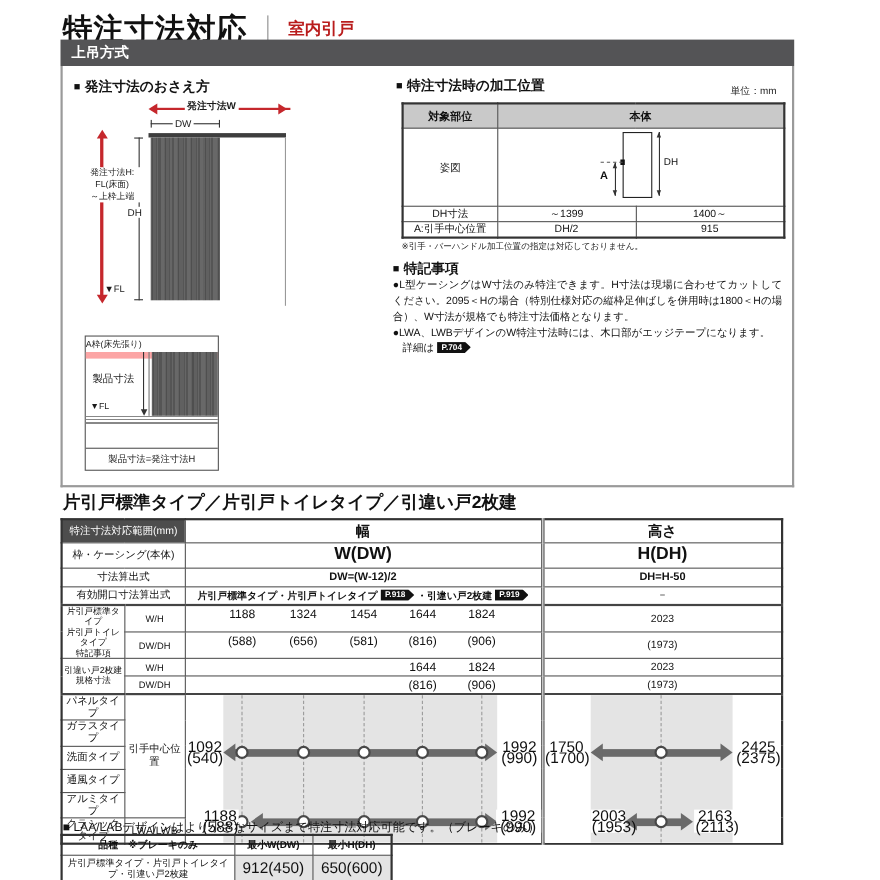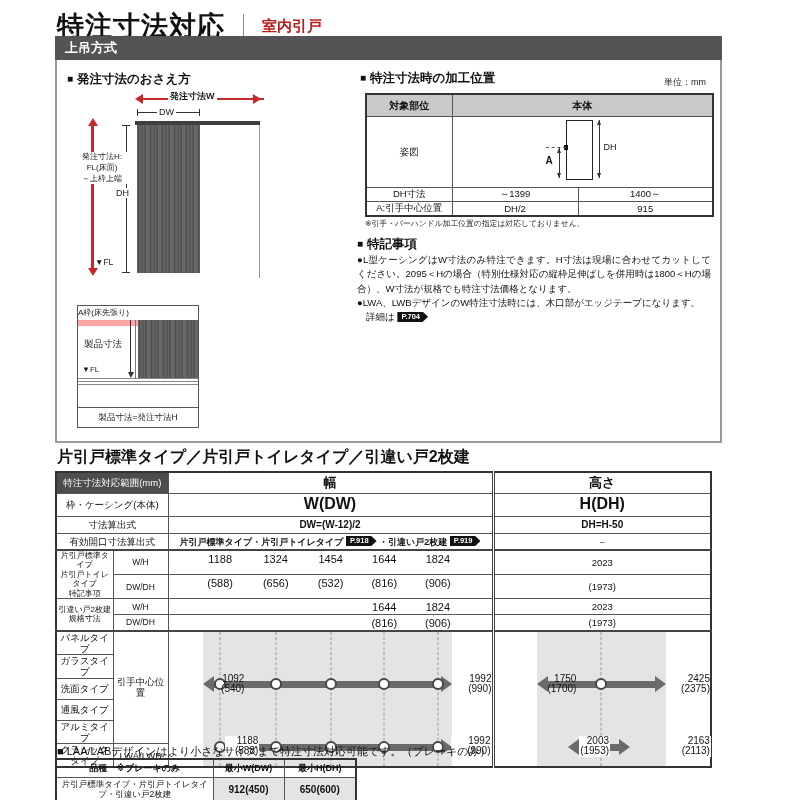--- a/index.html
+++ b/index.html
@@ -77,31 +77,31 @@
   .hval{font-size:11px;}
   .typecell{font-size:8.5px;}
   .chart{position:relative;padding:0;background:#fff;}
   .band{position:absolute;top:0;bottom:0;background:#e4e4e4;}
   .vline{position:absolute;top:0;bottom:0;width:0;border-left:1px dashed #9a9a9a;transform:translateX(-50%);}
   .gbar{position:absolute;height:7px;background:#6a6a6a;}
   .gh{position:absolute;width:0;height:0;border-top:8px solid transparent;border-bottom:8px solid transparent;}
   .ghl{border-right:11px solid #6a6a6a;}
   .ghr{border-left:11px solid #6a6a6a;}
   .circ{position:absolute;width:8px;height:8px;background:#fff;border:2.5px solid #484848;border-radius:50%;transform:translateX(-50%);}
-  .clbl{position:absolute;font-size:10px;line-height:10.5px;text-align:right;margin-left:42px;}
+  .clbl{position:absolute;font-size:14px;line-height:10.5px;text-align:center;}
   .clbl span{display:block;}
   .wbg{background:#fff;padding:0 1px;}
 
   
   .foot-note{left:57px;top:744px;font-size:11px;color:#111;}
   .ftab{left:55px;top:758px;border:2px solid #333;table-layout:fixed;}
   .ftab td{border:1px solid #555;text-align:center;vertical-align:middle;padding:0;color:#111;}
   .ftab .fh{font-size:9px;font-weight:bold;height:17px;}
   .ftab .fl8{font-size:8.5px;line-height:1.25;}
-  .ftab .fv{font-size:10px;font-weight:bold;background:#e4e4e4;}
+  .ftab .fv{font-size:14px;font-weight:normal;background:#e4e4e4;}
 </style>
 </head>
 <body>
 
 <div class="page">
 
   <div class="abs title-row">
     <span class="page-title">特注寸法対応</span>
     <span class="title-div"></span>
     <span class="page-sub">室内引戸</span>
@@ -264,21 +264,21 @@
             <i class="p4">1644</i>
             <i class="p5">1824</i>
       </td>
       <td class="hval sep">2023</td>
     </tr>
     <tr style="height:16px;">
       <td class="sub">DW/DH</td>
       <td class="vals">
         <i class="p1">(588)</i>
             <i class="p2">(656)</i>
-            <i class="p3">(532)</i>
+            <i class="p3">(581)</i>
             <i class="p4">(816)</i>
             <i class="p5">(906)</i>
       </td>
       <td class="hval sep">(1973)</td>
     </tr>
     <tr style="height:16px;">
       <td rowspan="2" class="pre">引違い戸2枚建
 規格寸法</td>
       <td class="sub">W/H</td>
       <td class="vals">

